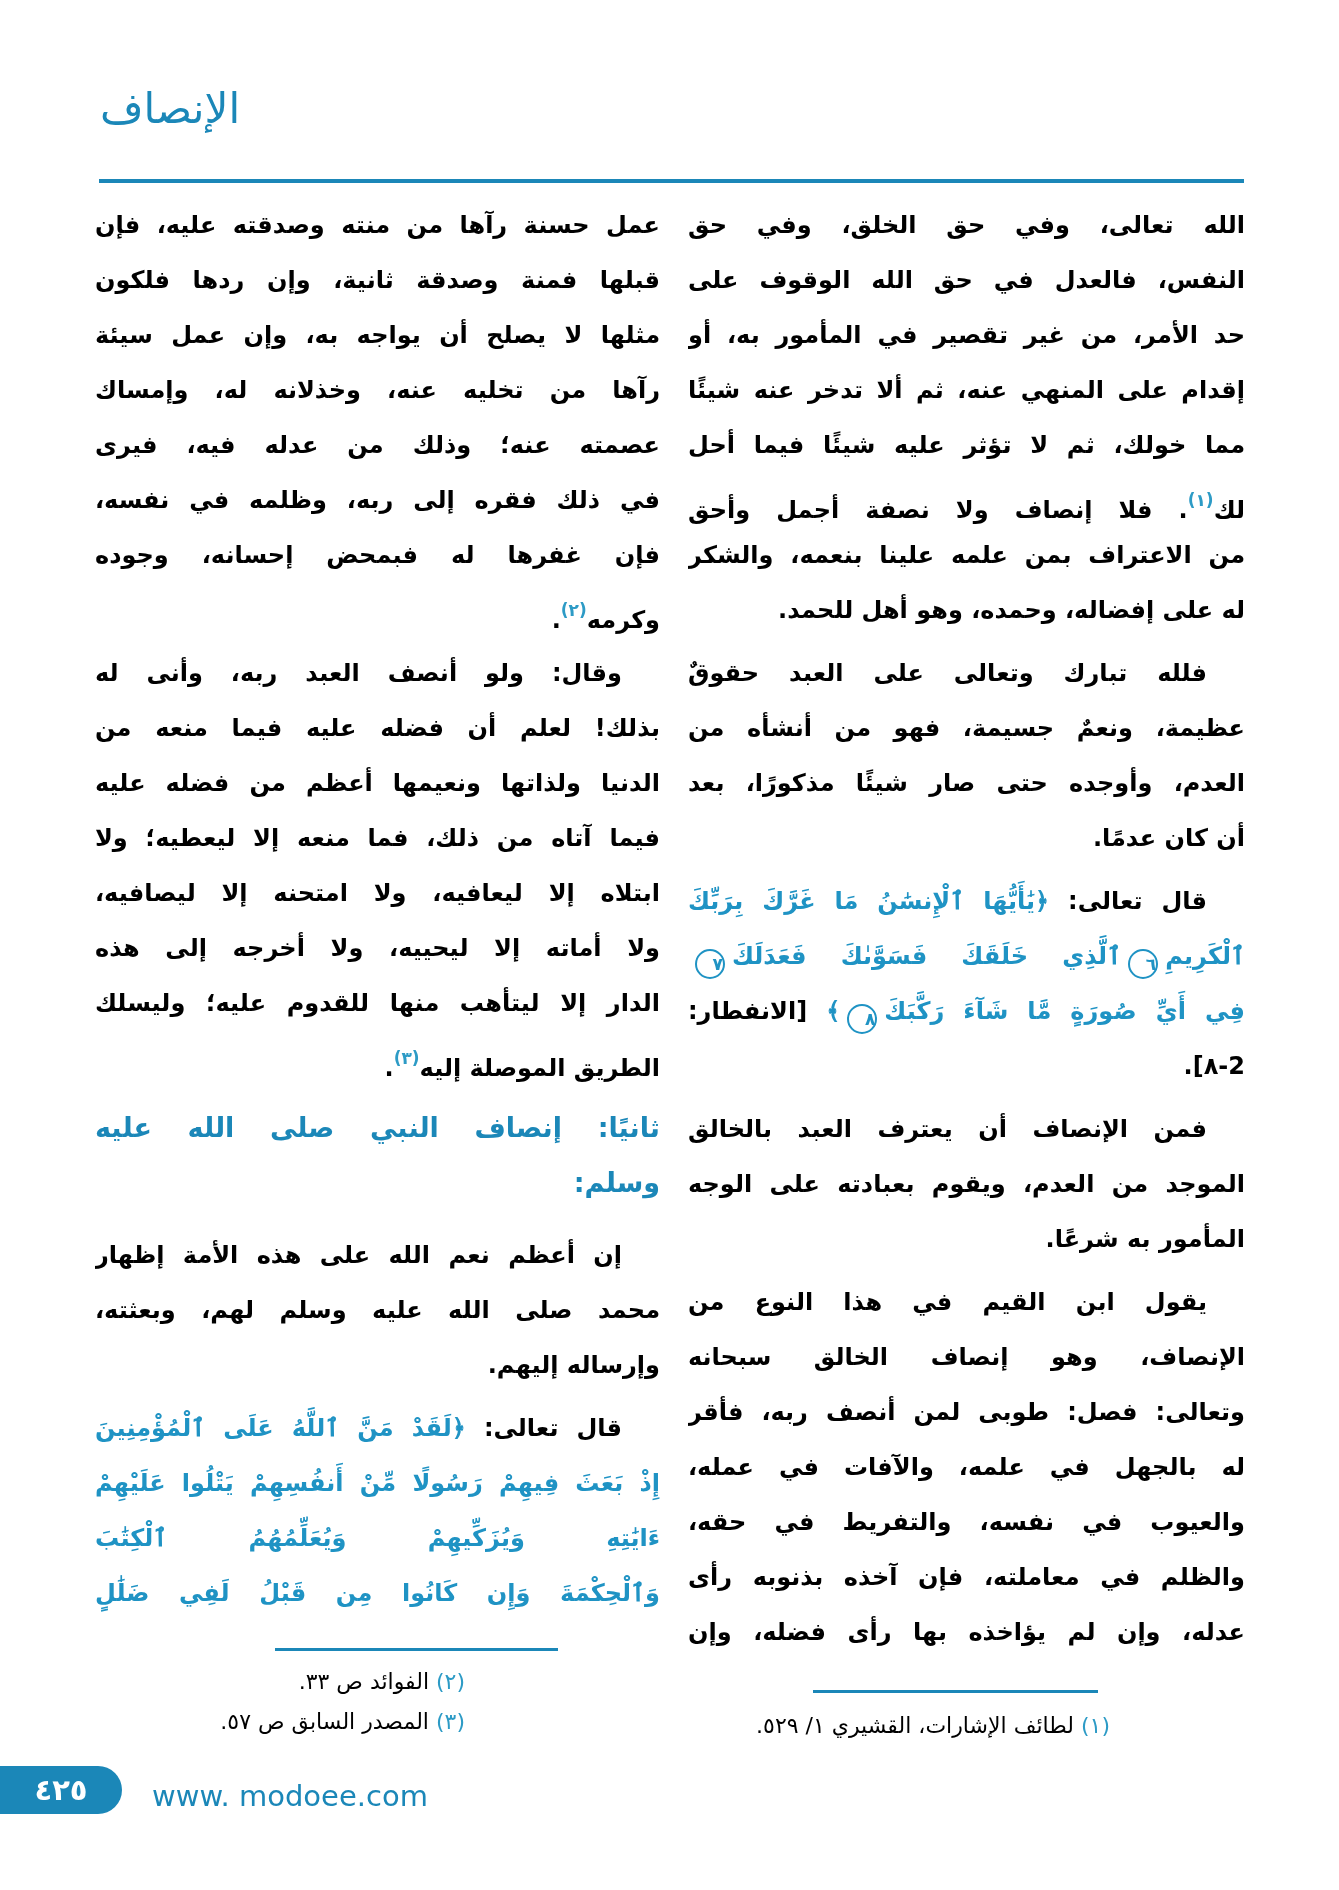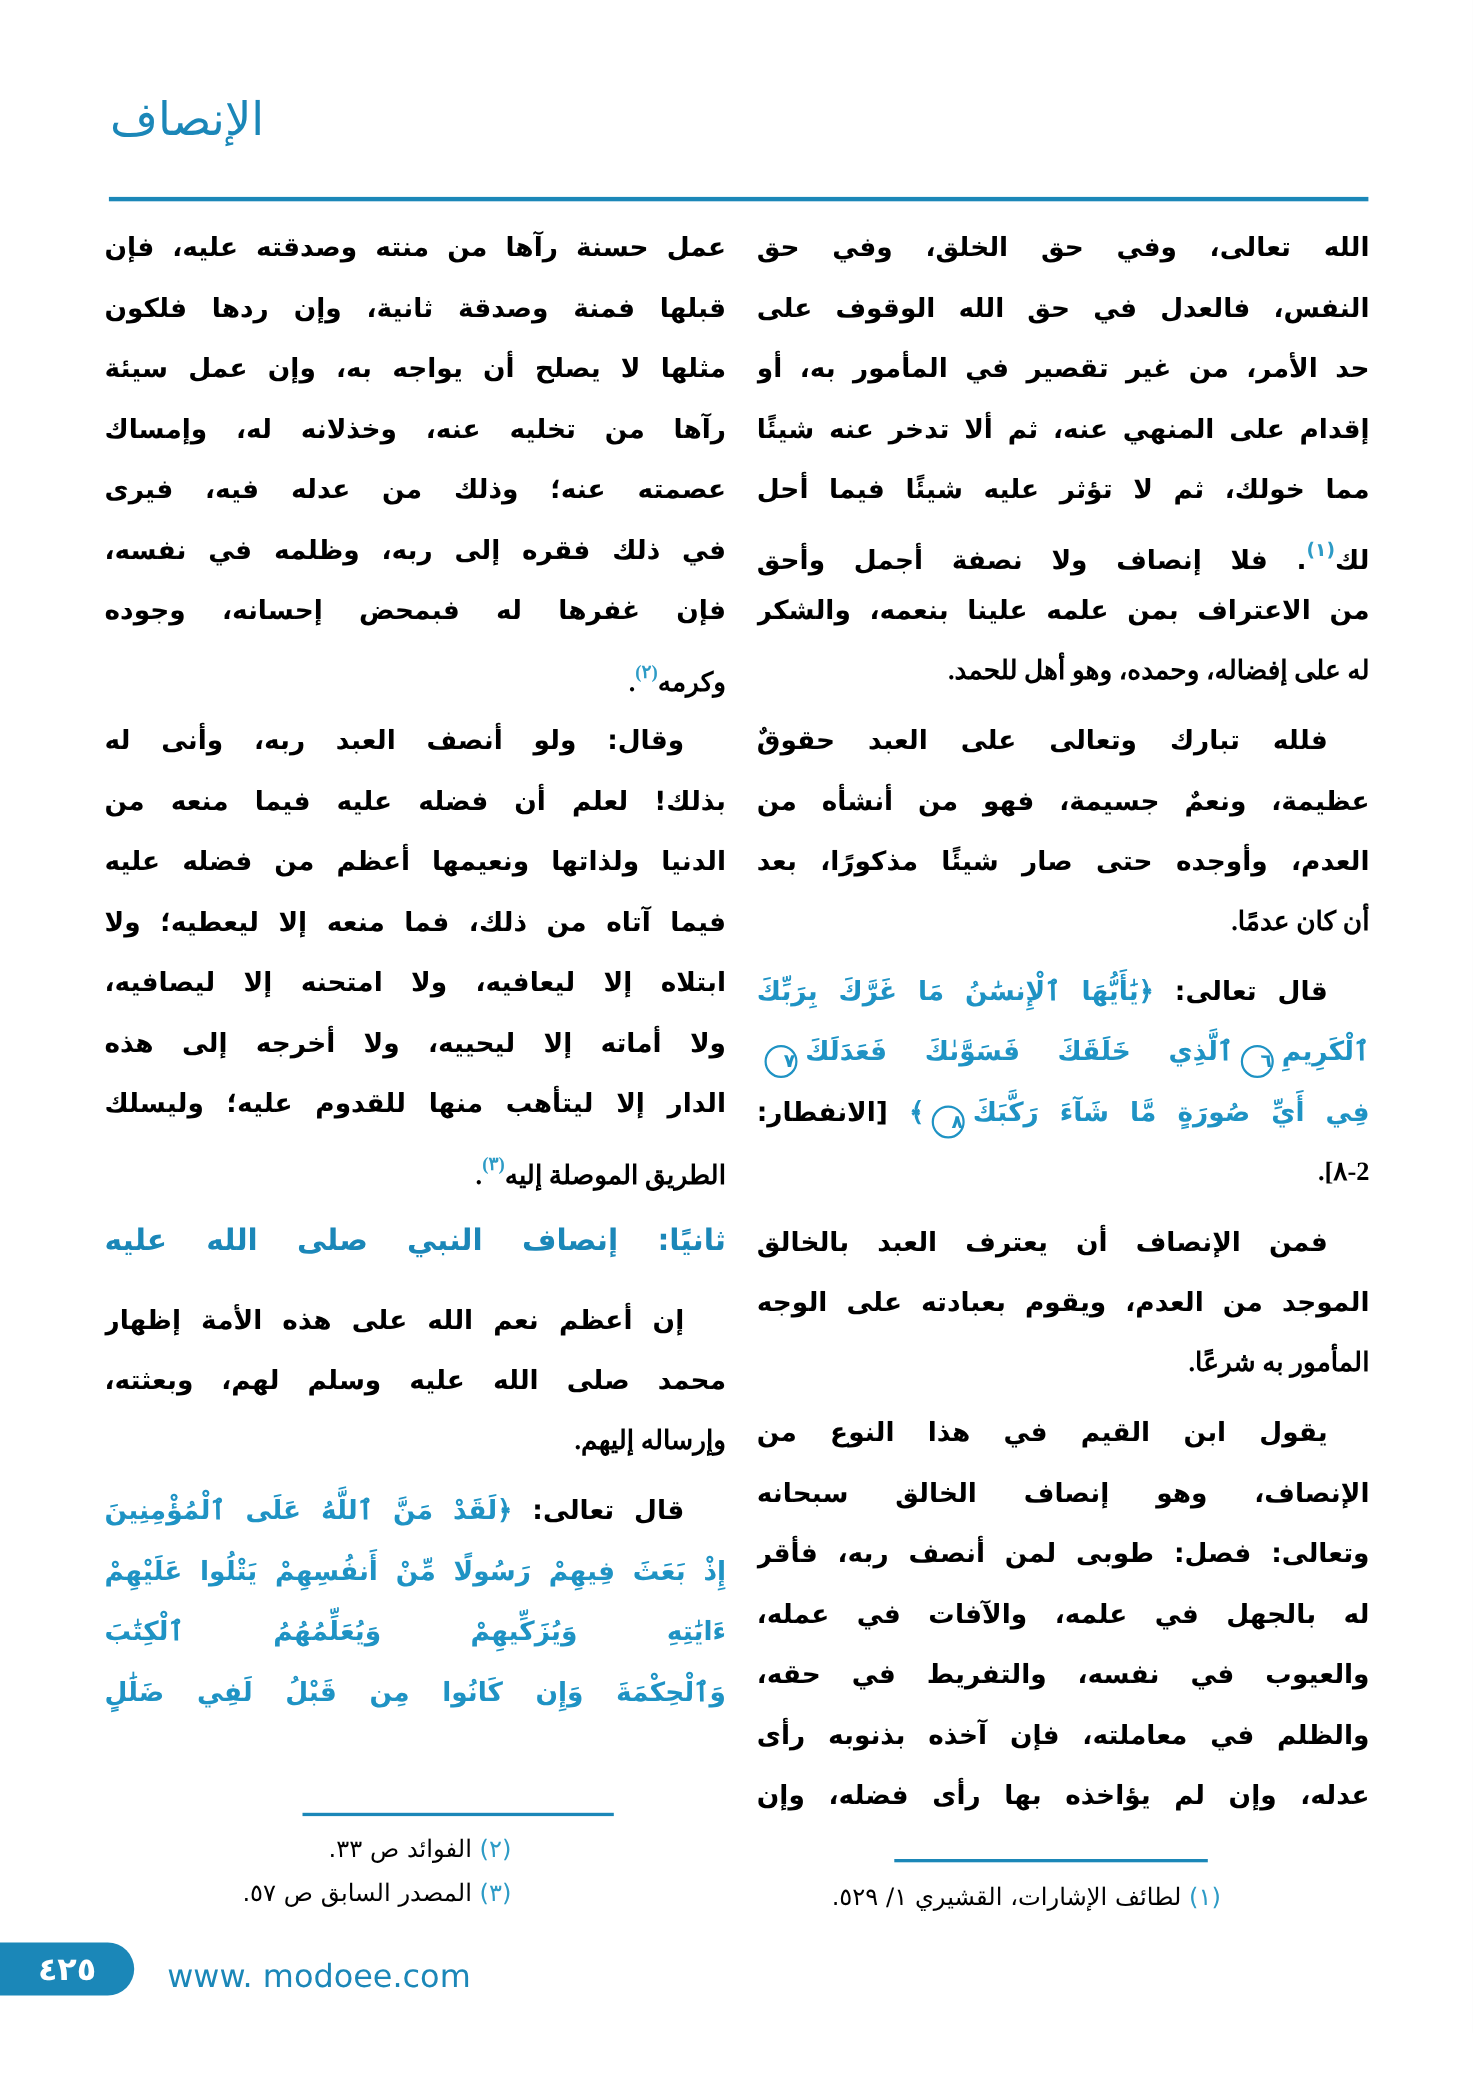--- a/index.html
+++ b/index.html
@@ -24,21 +24,21 @@
   .col-right{ left:688px; top:198px; width:557px; }
   .col-left { left:95px;  top:198px; width:565px; }
   .block + .block{ margin-top:8px; }
   .block.heading{ margin-top:14px; margin-bottom:18px; }
   .line{
     height:55px; line-height:55px; font-size:24px; font-weight:bold;
     text-align:justify; text-align-last:justify; white-space:nowrap;
     overflow:hidden;
   }
   .line.indent{ padding-right:38px; }
-  .line.end{ text-align-last:right;font-family:Liberation Serif, serif; }
+  .line.end{ text-align-last:right; }
   .block.heading .line{ font-size:27px; }
   .seg{ color:var(--ink); }
   .seg.quran{ color:var(--quran); }
   .seg.heading{ color:var(--accent); }
   .seg.marker{
     color:var(--marker); font-size:17px; vertical-align:12px; font-weight:bold;
   }
   .seg.ayah{
     display:inline-block; width:30px; height:30px; border:2px solid var(--quran);
     border-radius:50%; color:var(--quran); font-size:17px; line-height:26px;
@@ -125,20 +125,21 @@
         <div class="line"><span class="seg body">بذلك! لعلم أن فضله عليه فيما منعه من</span></div>
         <div class="line"><span class="seg body">الدنيا ولذاتها ونعيمها أعظم من فضله عليه</span></div>
         <div class="line"><span class="seg body">فيما آتاه من ذلك، فما منعه إلا ليعطيه؛ ولا</span></div>
         <div class="line"><span class="seg body">ابتلاه إلا ليعافيه، ولا امتحنه إلا ليصافيه،</span></div>
         <div class="line"><span class="seg body">ولا أماته إلا ليحييه، ولا أخرجه إلى هذه</span></div>
         <div class="line"><span class="seg body">الدار إلا ليتأهب منها للقدوم عليه؛ وليسلك</span></div>
         <div class="line end"><span class="seg body">الطريق الموصلة إليه</span><span class="seg marker">(٣)</span><span class="seg body">.</span></div>
       </div>
       <div class="block heading">
         <div class="line"><span class="seg heading">ثانيًا: إنصاف النبي صلى الله عليه</span></div>
+        <div class="line end"><span class="seg heading">وسلم:</span></div>
       </div>
       <div class="block body">
         <div class="line indent"><span class="seg body">إن أعظم نعم الله على هذه الأمة إظهار</span></div>
         <div class="line"><span class="seg body">محمد صلى الله عليه وسلم لهم، وبعثته،</span></div>
         <div class="line end"><span class="seg body">وإرساله إليهم.</span></div>
       </div>
       <div class="block quran">
         <div class="line indent"><span class="seg body">قال تعالى: </span><span class="seg quran">﴿لَقَدْ مَنَّ ٱللَّهُ عَلَى ٱلْمُؤْمِنِينَ</span></div>
         <div class="line"><span class="seg quran">إِذْ بَعَثَ فِيهِمْ رَسُولًا مِّنْ أَنفُسِهِمْ يَتْلُوا عَلَيْهِمْ</span></div>
         <div class="line"><span class="seg quran">ءَايَٰتِهِ وَيُزَكِّيهِمْ وَيُعَلِّمُهُمُ ٱلْكِتَٰبَ</span></div>

